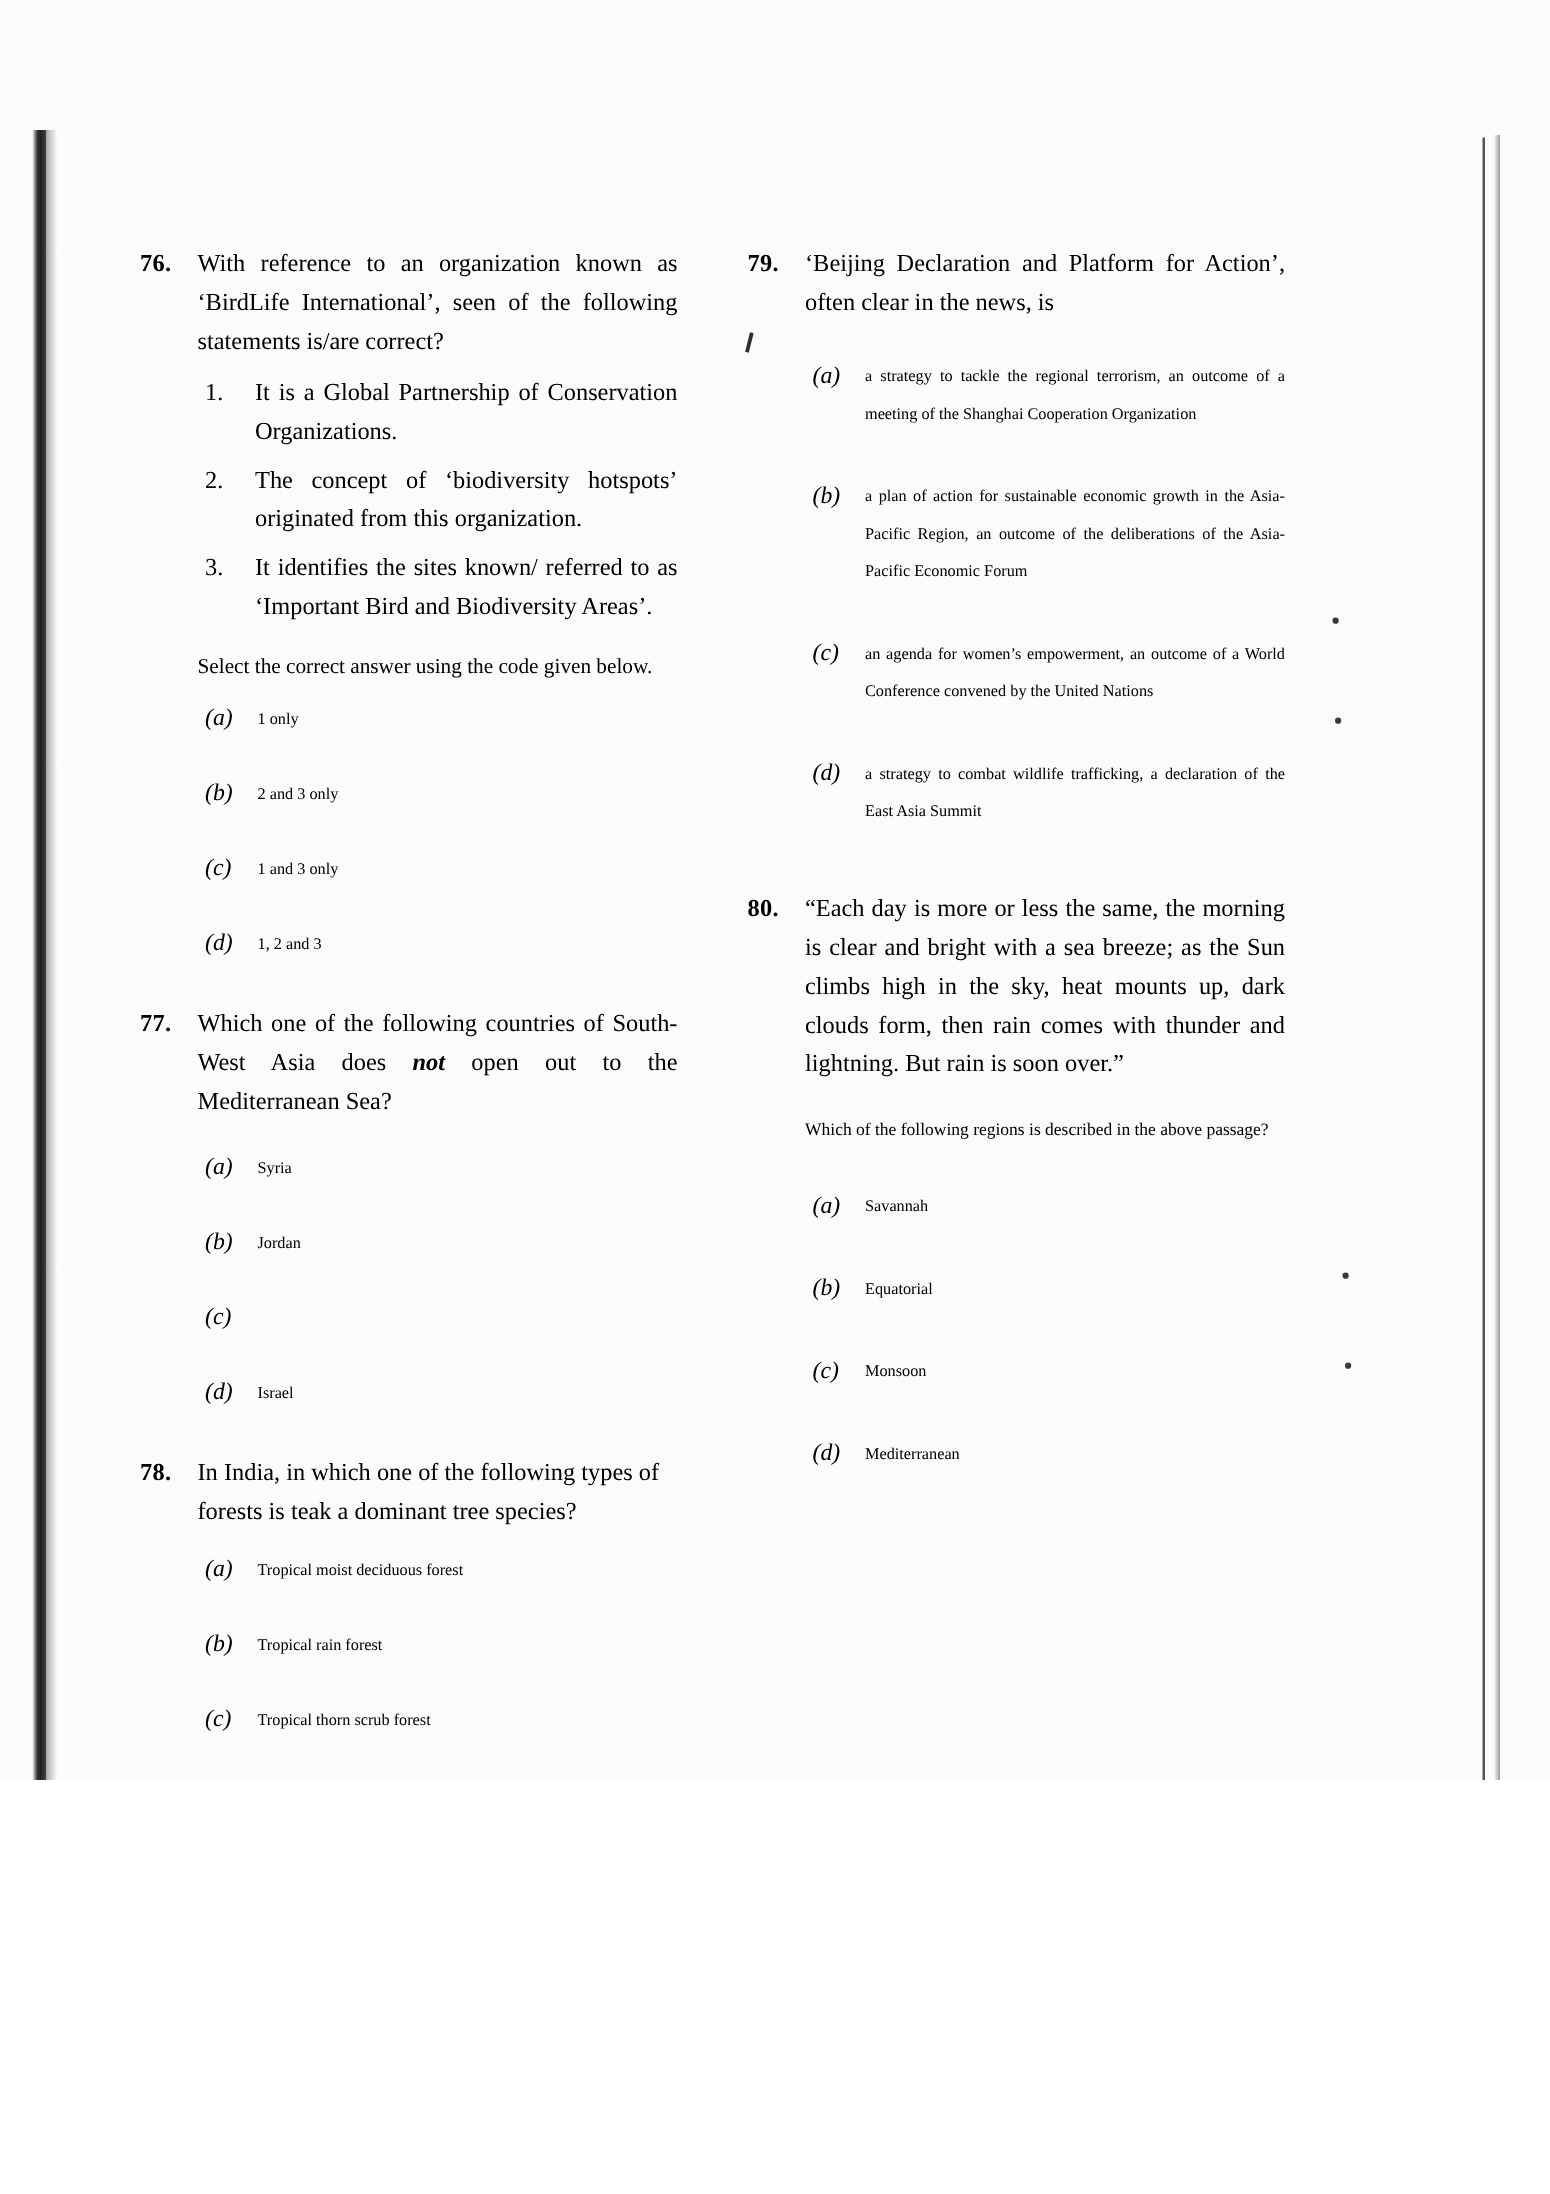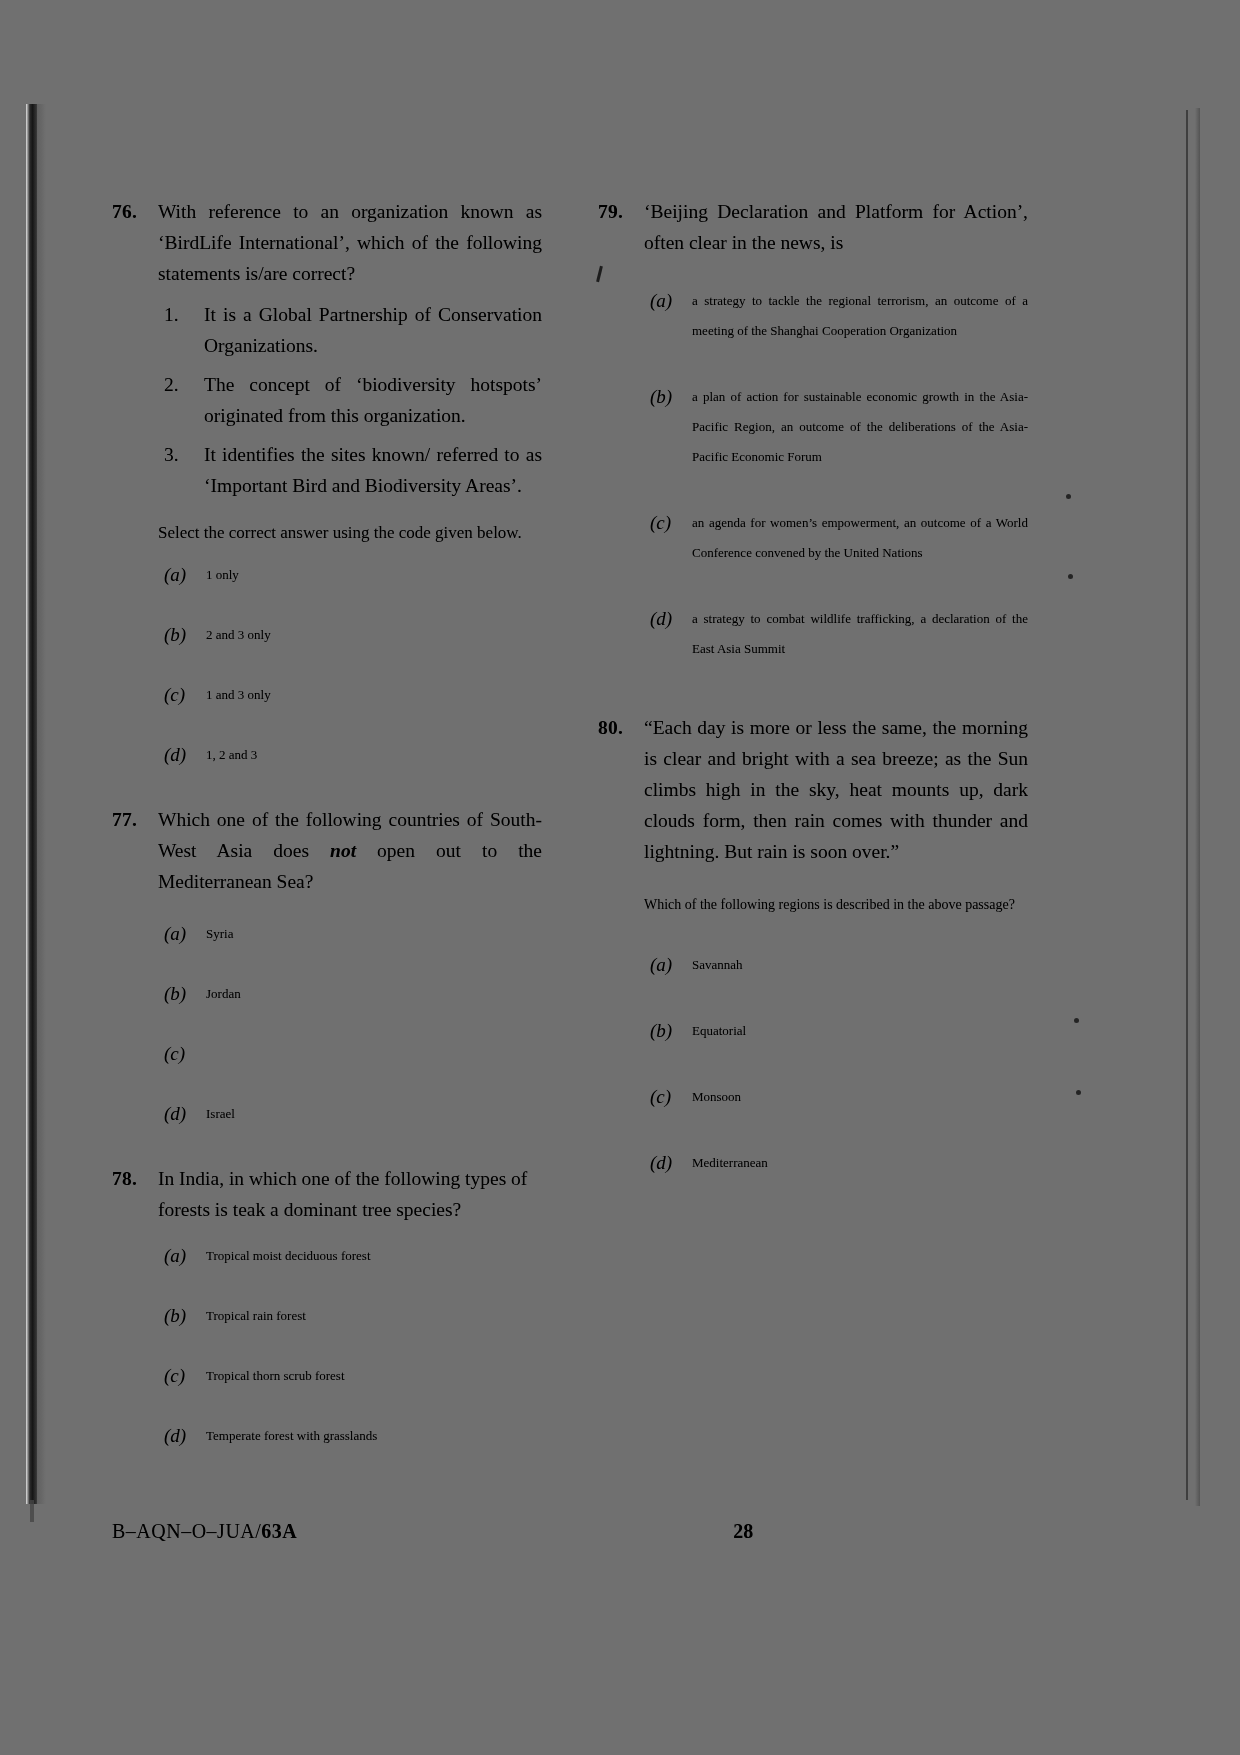--- a/index.html
+++ b/index.html
@@ -8,22 +8,22 @@
     padding: 0;
     background: #ffffff;
   }
   body {
     font-family: "Liberation Serif", "DejaVu Serif", serif;
     color: #000000;
   }
   .page {
     position: relative;
     width: 1240px;
-    height: 1755px;
-    background: #ec4899;
+    height: 1424px;
+    background: #fef9c3;
     overflow: hidden;
     font-family: Liberation Serif, serif;
   }
 
   
   .binding-edge {
     position: absolute;
     left: 26px;
     top: 104px;
     width: 11px;
@@ -228,21 +228,21 @@
   <div class="margin-dot" style="left:1074px; top:1018px;"></div>
   <div class="margin-dot" style="left:1076px; top:1090px;"></div>
 
   <div class="columns">
 
     <div class="col col-left">
 
       <div class="qblock">
         <div class="qrow">
           <div class="qnum">76.</div>
-          <div class="qtext">With reference to an organization known as ‘BirdLife International’, which of the following statements is/are correct?</div>
+          <div class="qtext">With reference to an organization known as ‘BirdLife International’, seen of the following statements is/are correct?</div>
         </div>
         <div class="statements">
           <div class="strow">
             <div class="stnum">1.</div>
             <div class="sttext">It is a Global Partnership of Conservation Organizations.</div>
           </div>
           <div class="strow">
             <div class="stnum">2.</div>
             <div class="sttext">The concept of ‘biodiversity hotspots’ originated from this organization.</div>
           </div>

